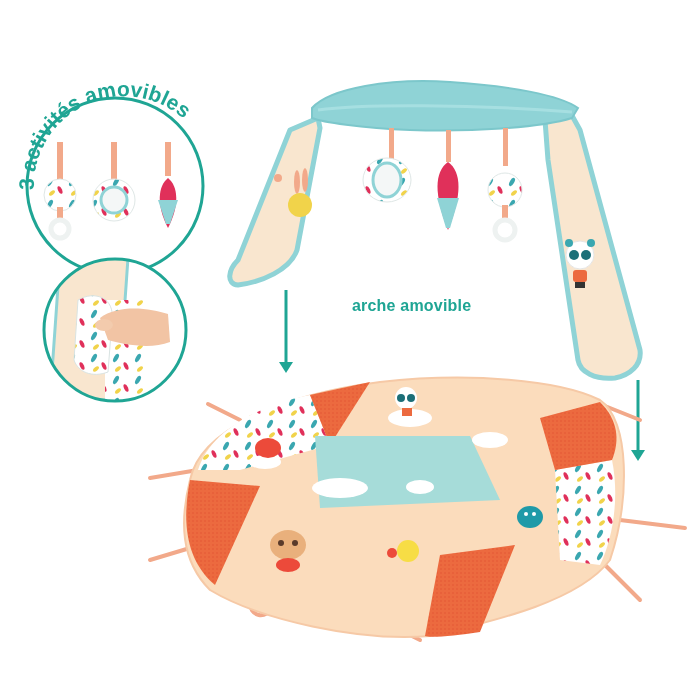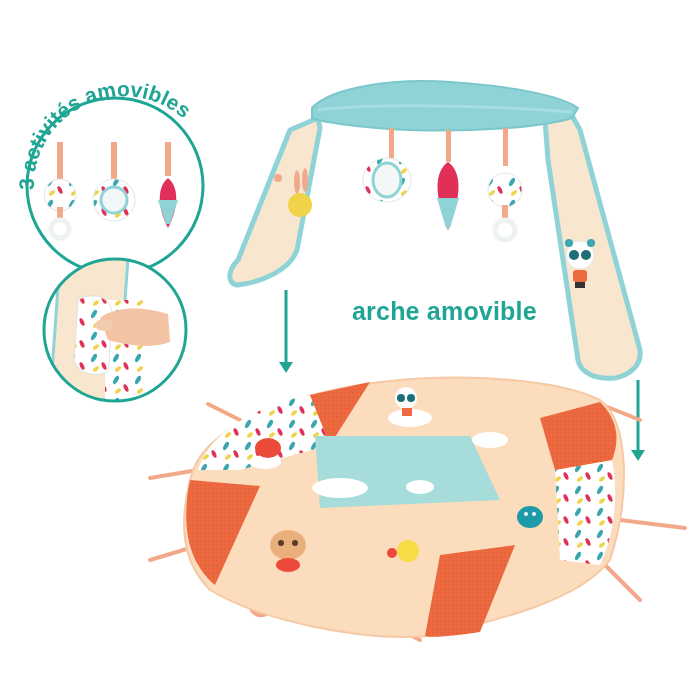--- a/index.html
+++ b/index.html
@@ -1,19 +1,19 @@
 <!DOCTYPE html>
 <html><head>
 <meta charset="utf-8">
 <style>
   html,body{margin:0;padding:0;background:#ffffff;}
   body{width:700px;height:700px;position:relative;overflow:hidden;font-family:"Liberation Sans",sans-serif;}
   #scene{position:absolute;left:0;top:0;width:700px;height:700px;}
   .caption{font-family:"Liberation Sans",sans-serif;font-weight:bold;fill:#1fa594;}
-  .label-html{position:absolute;left:352px;top:297px;font-size:25px;font-weight:bold;color:#1fa594;letter-spacing:0.2px;font-family:"Liberation Sans",sans-serif;}
+  .label-html{position:absolute;left:352px;top:297px;font-size:16px;font-weight:bold;color:#1fa594;letter-spacing:0.2px;font-family:"Liberation Sans",sans-serif;}
 </style>
 </head>
 <body>
 
 <svg id="scene" viewBox="0 0 700 700" xmlns="http://www.w3.org/2000/svg">
   <defs>
     <path id="arcPath" d="M 34 190 A 90 90 0 0 1 210 160"></path>
     <pattern id="feathers" width="22" height="22" patternUnits="userSpaceOnUse">
       <rect width="22" height="22" fill="#ffffff"></rect>
       <ellipse cx="6" cy="6" rx="2.2" ry="4.5" fill="#3aa7b0" transform="rotate(30 6 6)"></ellipse>

